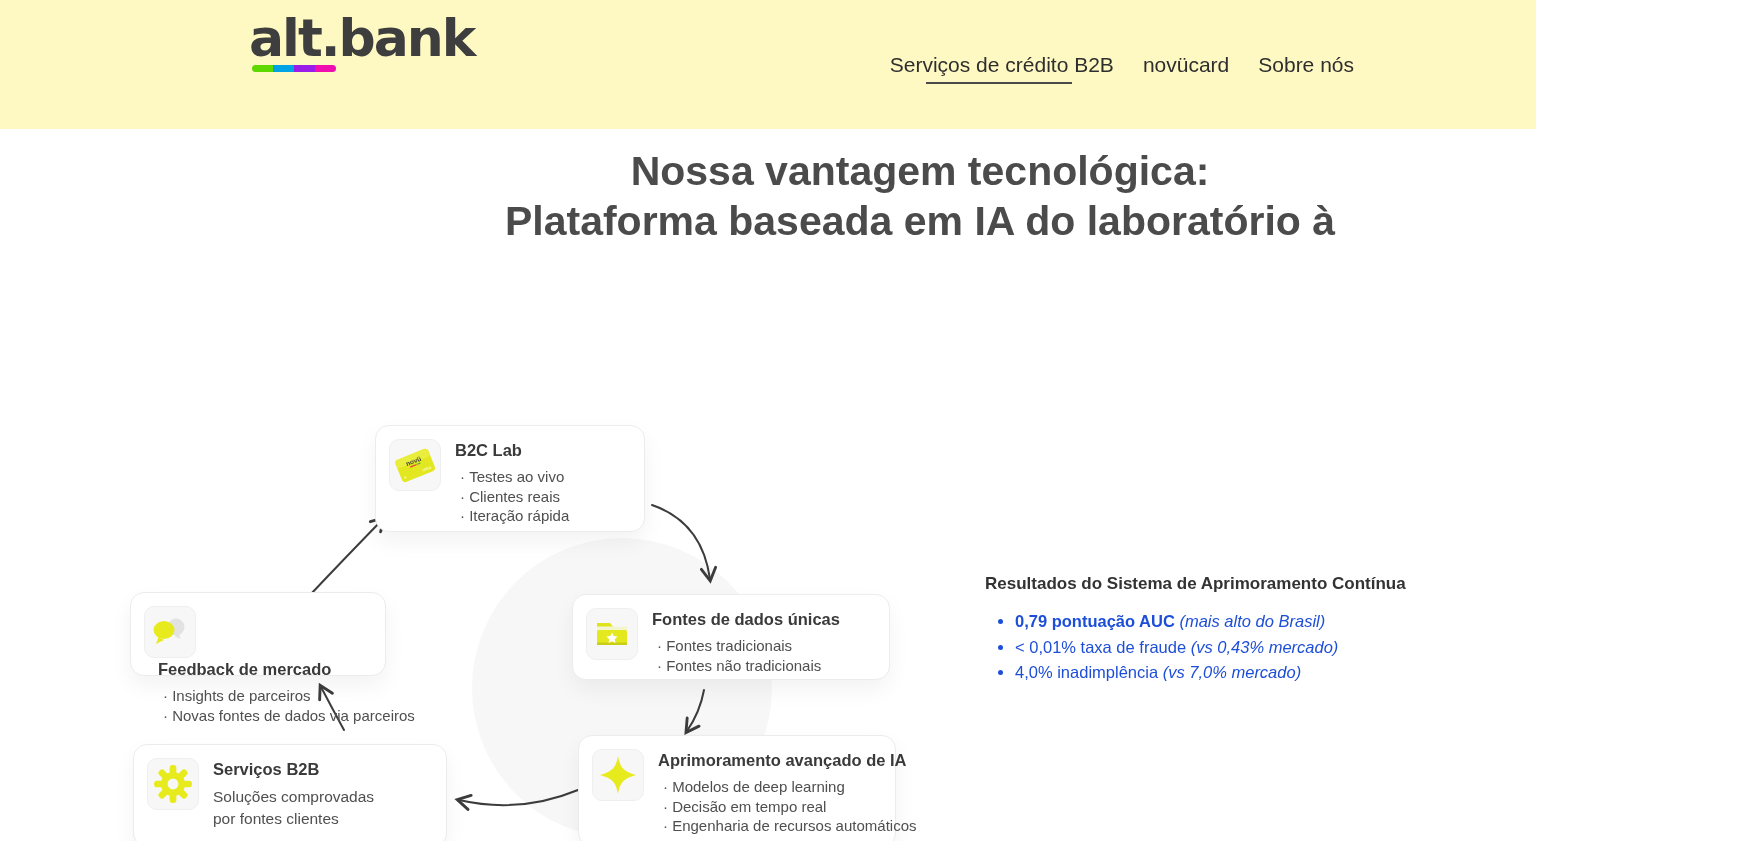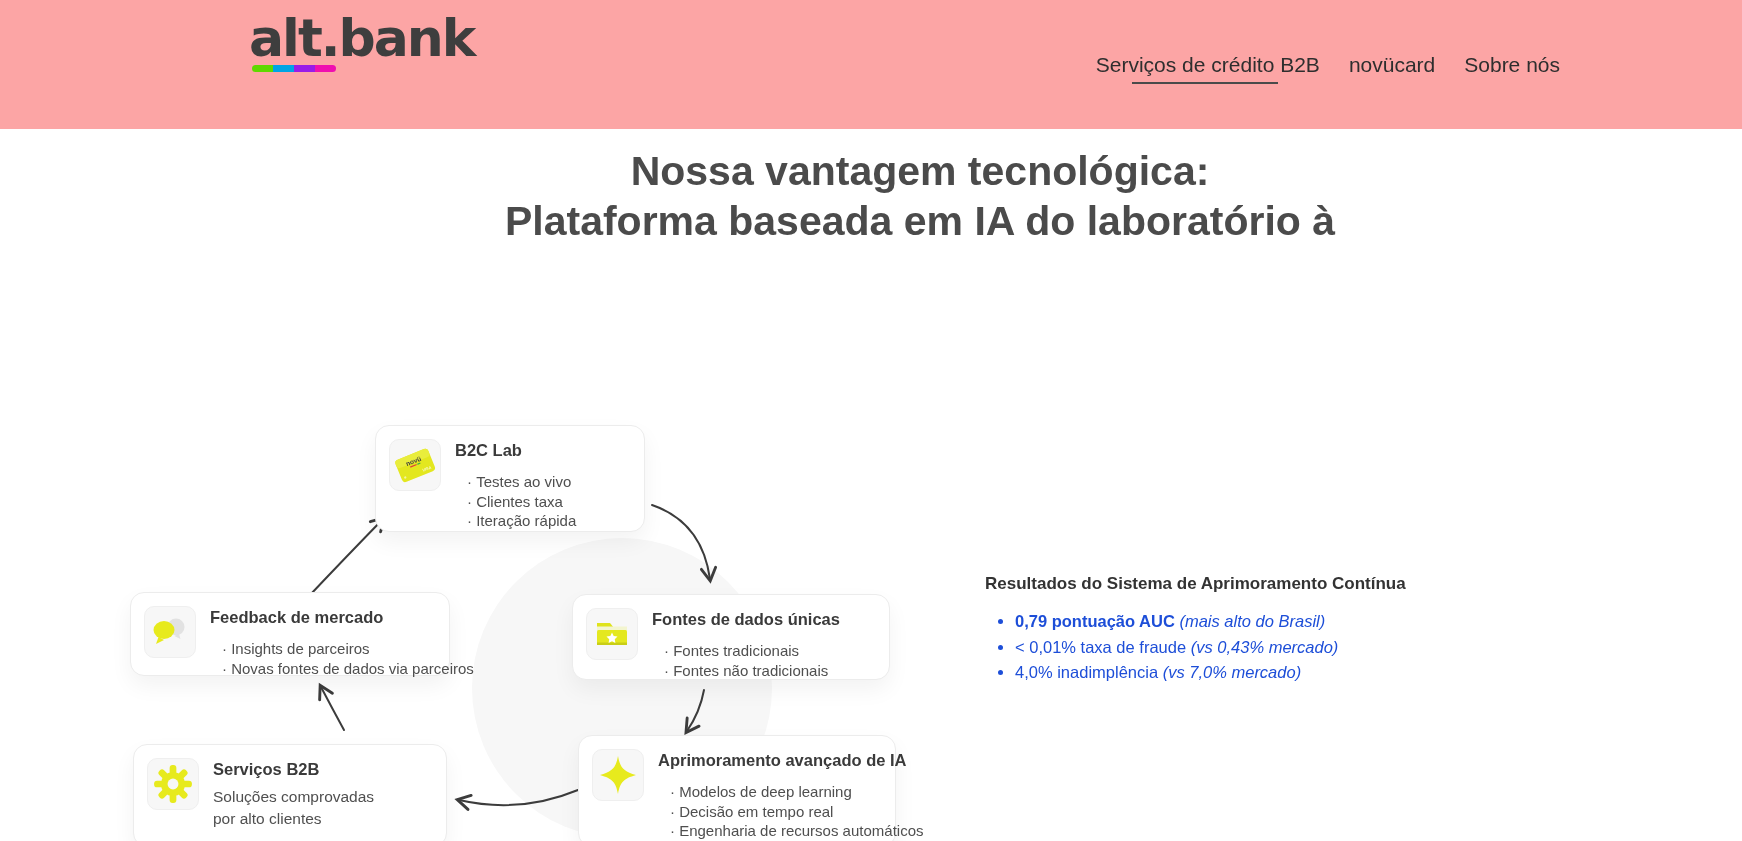--- a/index.html
+++ b/index.html
@@ -4,22 +4,22 @@
 <style>
   html,body{margin:0;padding:0;}
   body{
     width:1742px;height:841px;position:relative;overflow:hidden;
     background:#ffffff;
     font-family:"Liberation Sans", sans-serif;
     color:#3a3a3a;
   }
   
   .header{
-    position:absolute;left:0;top:0;width:1742px;height:129px;
-    background:#fca5a5;
+    position:absolute;left:0;top:0;width:1536px;height:129px;
+    background:#fef9c3;
   }
   .logo{position:absolute;left:249px;top:12px;cursor:pointer;}
   .logo-text{
     font-family:"DejaVu Sans","Liberation Sans",sans-serif;
     font-weight:bold;font-size:52px;line-height:52px;letter-spacing:-2px;color:#3e3e3e;
   }
   .logo-underline{position:absolute;left:3px;top:53px;width:84px;height:7px;border-radius:4px;overflow:hidden;display:flex;}
   .logo-underline span{flex:1;height:100%;}
   .nav{
     position:absolute;top:0;right:182px;height:129px;
@@ -51,26 +51,26 @@
     position:absolute;background:#ffffff;border:1px solid #ececec;border-radius:14px;
     box-shadow:0 10px 22px rgba(0,0,0,0.05);z-index:2;box-sizing:border-box;
     display:flex;align-items:flex-start;padding:13px;
   }
   .icon-box{
     width:52px;height:52px;border-radius:10px;background:#f7f7f7;border:1px solid #efefef;
     flex:0 0 auto;display:flex;align-items:center;justify-content:center;box-sizing:border-box;
   }
   .card-body{margin-left:14px;padding-top:2px;}
   .card-title{font-weight:bold;font-size:16.5px;color:#3a3a3a;margin-bottom:7px;white-space:nowrap;}
-  .card-bullets{margin:12px;padding:0;list-style:none;}
+  .card-bullets{margin:5px;padding:0;list-style:none;}
   .card-bullets li{font-size:15px;line-height:19.5px;color:#4f4f4f;white-space:nowrap;}
   .card-bullets li::before{content:"·\00a0";}
   .card-desc div{font-size:15.5px;line-height:21.5px;color:#4f4f4f;white-space:nowrap;}
   #card-b2c{left:375px;top:425px;width:270px;height:107px;}
-  #card-feedback{left:130px;top:592px;width:320px;height:84px;}
+  #card-feedback{left:130px;top:592px;width:256px;height:84px;flex-direction:column;}
   #card-fontes{left:572px;top:594px;width:318px;height:86px;}
   #card-servicos{left:133px;top:744px;width:314px;height:103px;}
   #card-aprimoramento{left:578px;top:735px;width:318px;height:112px;}
   
   .results{position:absolute;left:985px;top:574px;width:460px;z-index:2;}
   .results-title{font-weight:bold;font-size:17px;color:#333333;}
   .results ul{margin:15px 0 0 0;padding-left:30px;}
   .results li{font-size:16.5px;line-height:25.5px;color:#1d4ed8;white-space:nowrap;}
   .results .strong{font-weight:bold;}
   .results .note{font-style:italic;}
@@ -137,21 +137,21 @@
         <rect x="28.6" y="25.5" width="4" height="1.4" rx="0.7" fill="#3fae49"></rect>
         <text x="42" y="36.5" text-anchor="end" font-size="4.5" font-style="italic" font-weight="bold" fill="#ffffff" opacity="0.75" font-family="Liberation Sans, sans-serif">VISA</text>
         <circle cx="10.5" cy="35" r="1.3" fill="#f2f4a0"></circle>
       </g>
     </svg>
   </div>
   <div class="card-body">
     <div class="card-title">B2C Lab</div>
     <ul class="card-bullets">
       <li>Testes ao vivo</li>
-      <li>Clientes taxa</li>
+      <li>Clientes reais</li>
       <li>Iteração rápida</li>
     </ul>
   </div>
 </div>
 
 <div class="card" id="card-feedback">
   <div class="icon-box">
     <svg width="42" height="42" viewBox="0 0 42 42">
       <circle cx="27" cy="16" r="8.5" fill="#e2e2e2"></circle>
       <path d="M30 23 l1.5 5 l-6 -3 z" fill="#e2e2e2"></path>
@@ -201,21 +201,21 @@
         <rect x="16.8" y="2" width="6.4" height="9" rx="2.8" transform="rotate(315 20 20)"></rect>
         <circle cx="20" cy="20" r="11.5"></circle>
       </g>
       <circle cx="20" cy="20" r="5.2" fill="#f7f7f7"></circle>
     </svg>
   </div>
   <div class="card-body">
     <div class="card-title">Serviços B2B</div>
     <div class="card-desc">
       <div>Soluções comprovadas</div>
-      <div>por alto clientes</div>
+      <div>por fontes clientes</div>
     </div>
   </div>
 </div>
 
 <div class="card" id="card-aprimoramento">
   <div class="icon-box">
     <svg width="44" height="44" viewBox="0 0 44 44">
       <path d="M22 3 C24.2 15 27.5 18.3 40 22 C27.5 25.7 24.2 29 22 41 C19.8 29 16.5 25.7 4 22 C16.5 18.3 19.8 15 22 3 Z" fill="#e7ea1d"></path>
     </svg>
   </div>

